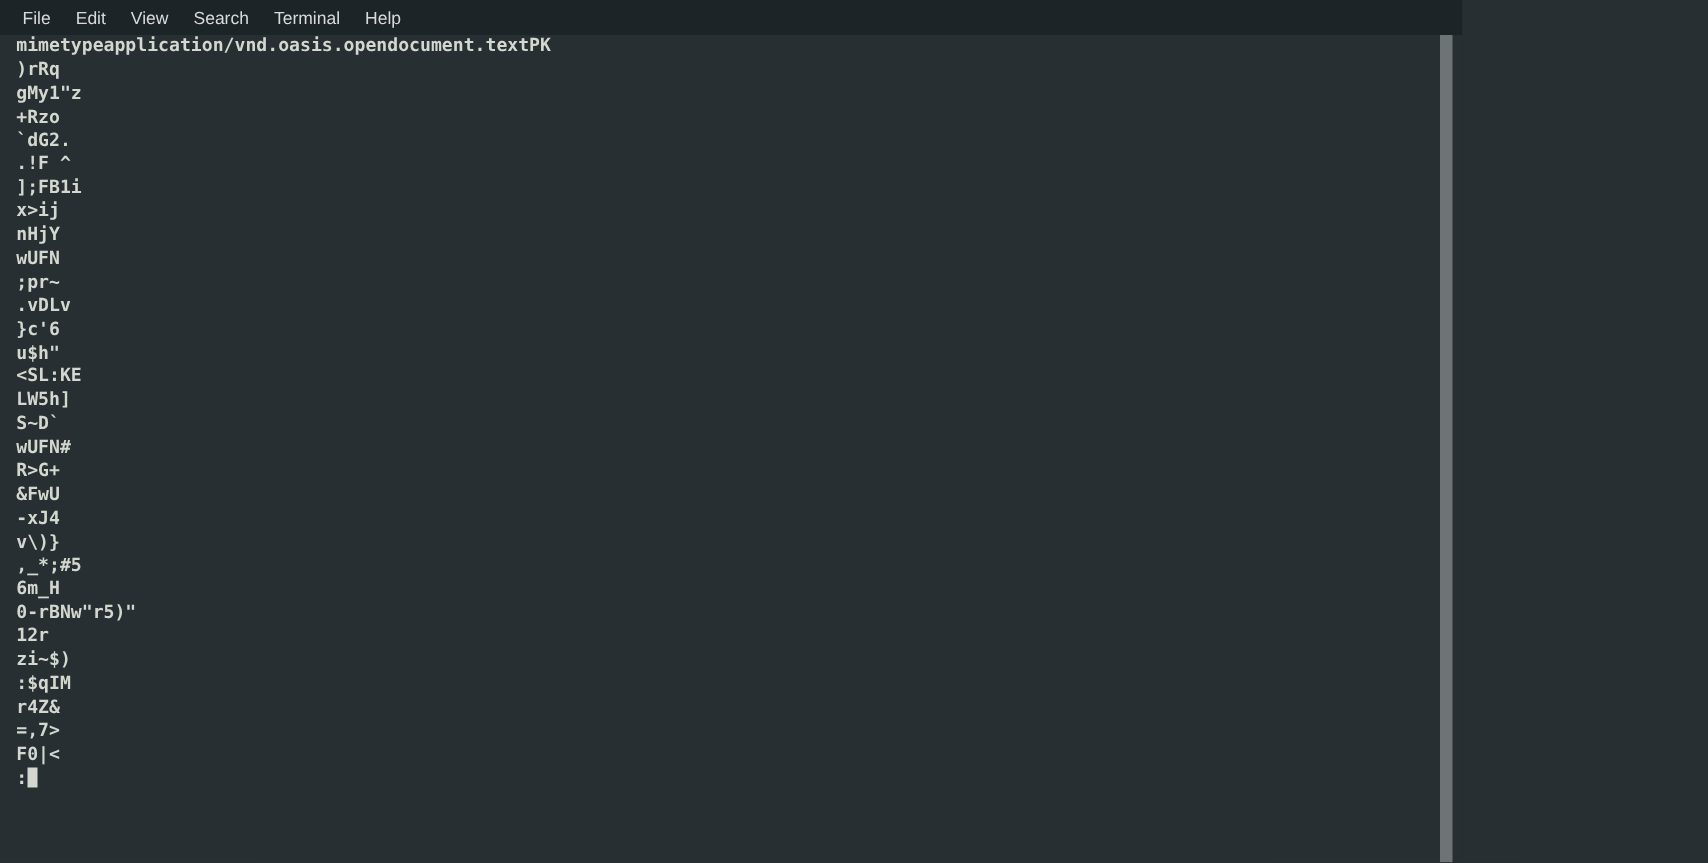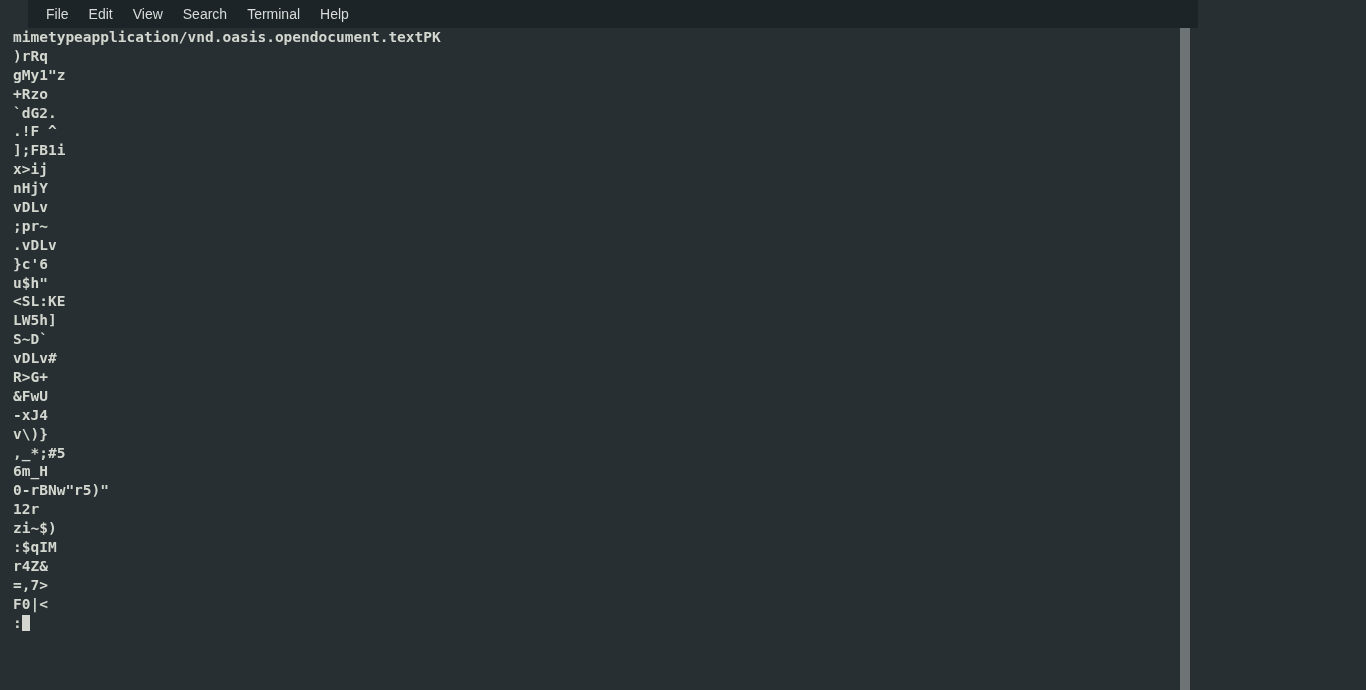--- a/index.html
+++ b/index.html
@@ -8,21 +8,20 @@
     padding: 0;
     background: #272f32;
   }
   #app {
     position: relative;
     width: 1170px;
     height: 690px;
     overflow: hidden;
     background: #272f32;
     font-family: "DejaVu Sans Mono", "Liberation Mono", monospace;
-    padding-left: 28px;
   }
 
   
   .menubar {
     height: 28px;
     background: #1c2428;
     display: flex;
     align-items: center;
     padding-left: 8px;
     box-sizing: border-box;
@@ -120,29 +119,29 @@
 
     <div class="term-line">mimetypeapplication/vnd.oasis.opendocument.textPK</div>
         <div class="term-line">)rRq</div>
         <div class="term-line">gMy1"z</div>
         <div class="term-line">+Rzo</div>
         <div class="term-line">`dG2.</div>
         <div class="term-line">.!F ^</div>
         <div class="term-line">];FB1i</div>
         <div class="term-line">x&gt;ij</div>
         <div class="term-line">nHjY</div>
-        <div class="term-line">vDLv</div>
+        <div class="term-line">wUFN</div>
         <div class="term-line">;pr~</div>
         <div class="term-line">.vDLv</div>
         <div class="term-line">}c'6</div>
         <div class="term-line">u$h"</div>
         <div class="term-line">&lt;SL:KE</div>
         <div class="term-line">LW5h]</div>
         <div class="term-line">S~D`</div>
-        <div class="term-line">vDLv#</div>
+        <div class="term-line">wUFN#</div>
         <div class="term-line">R&gt;G+</div>
         <div class="term-line">&amp;FwU</div>
         <div class="term-line">-xJ4</div>
         <div class="term-line">v\)}</div>
         <div class="term-line">,_*;#5</div>
         <div class="term-line">6m_H</div>
         <div class="term-line">0-rBNw"r5)"</div>
         <div class="term-line">12r</div>
         <div class="term-line">zi~$)</div>
         <div class="term-line">:$qIM</div>

